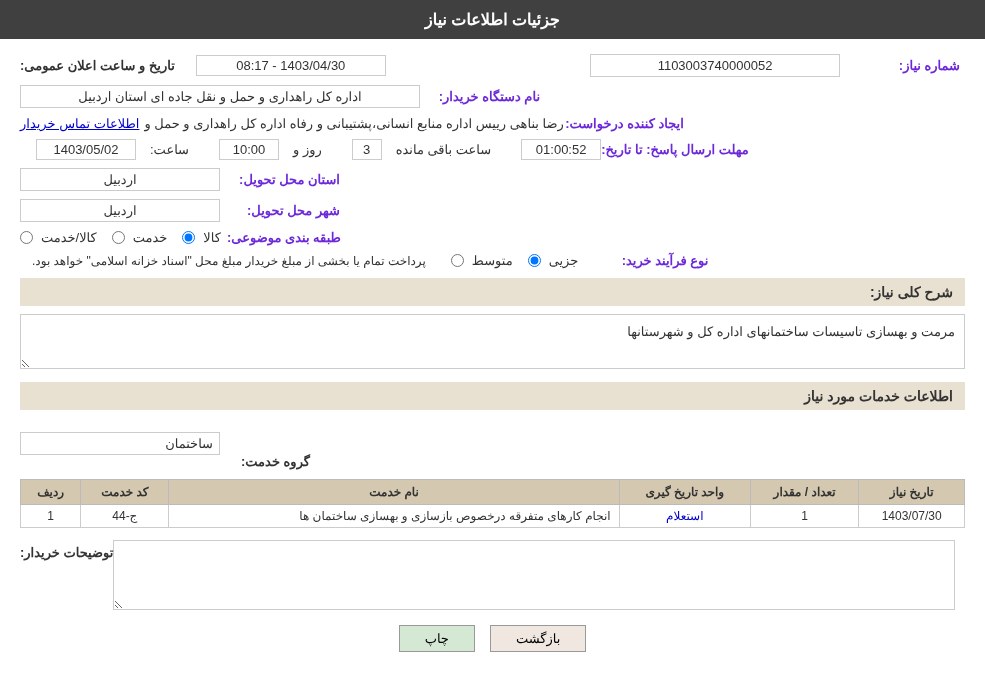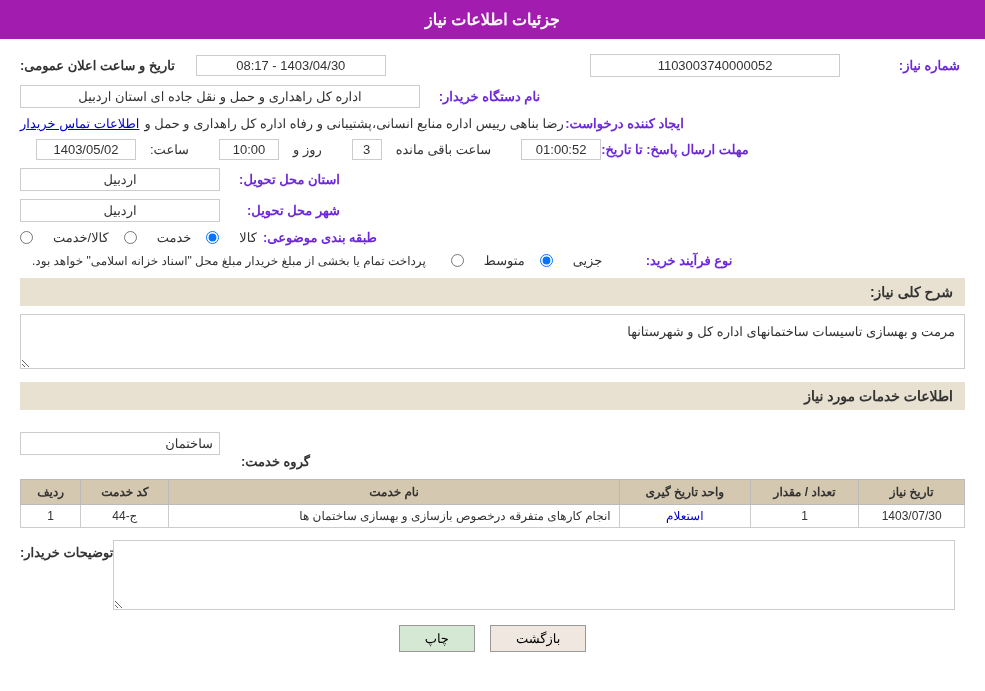--- a/index.html
+++ b/index.html
@@ -10,21 +10,21 @@
       font-size: 13px;
       color: #333;
     }
     .page-wrapper {
       max-width: 985px;
       margin: 0 auto;
       background: #fff;
       min-height: 691px;
     }
     .header-bar {
-      background: #a21caf;
+      background: #404040;
       color: #fff;
       text-align: center;
       padding: 10px 0;
       font-size: 16px;
       font-weight: bold;
     }
     .content-area {
       padding: 15px 20px;
       background: #fff;
     }
@@ -76,21 +76,21 @@
     }
     .radio-group {
       display: flex;
       align-items: center;
       gap: 15px;
       flex-direction: row-reverse;
     }
     .radio-item {
       display: flex;
       align-items: center;
-      gap: 20px;
+      gap: 8px;
     }
     .radio-item input { margin: 0; }
     .section-title {
       background: #e8e0d0;
       padding: 6px 12px;
       font-weight: bold;
       font-size: 14px;
       margin: 10px 0 8px 0;
       color: #333;
     }

